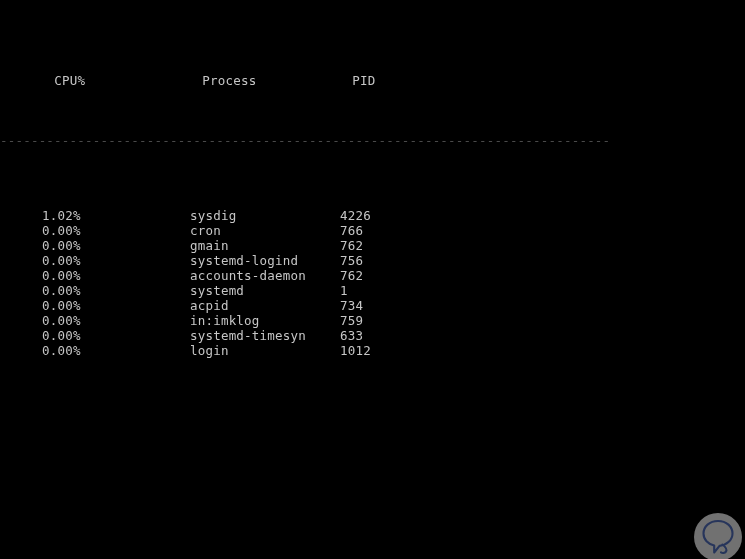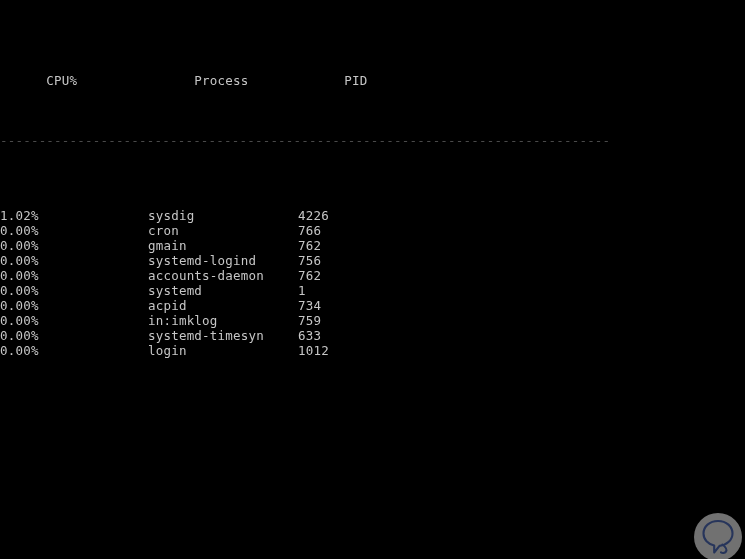--- a/index.html
+++ b/index.html
@@ -35,20 +35,21 @@
   .row {
     display: block;
     height: 15px;
     line-height: 15px;
     white-space: pre;
   }
 
   
   .row-header {
     margin-top: -2px;
+    margin-left: 8px;
   }
 
   
   .c-cpu {
     display: inline-block;
     width: 148px;
     overflow: hidden;
   }
   .c-proc {
     display: inline-block;
@@ -65,20 +66,21 @@
     height: 15px;
     line-height: 15px;
     color: #4a4a4a;
     overflow: hidden;
     white-space: pre;
   }
 
   
   .rows-body {
     margin-top: 0px;
+    padding-left: 42px;
   }
 
   
   #watermark {
     position: absolute;
     left: 694px;
     top: 513px;
     width: 48px;
     height: 48px;
     border-radius: 50%;

